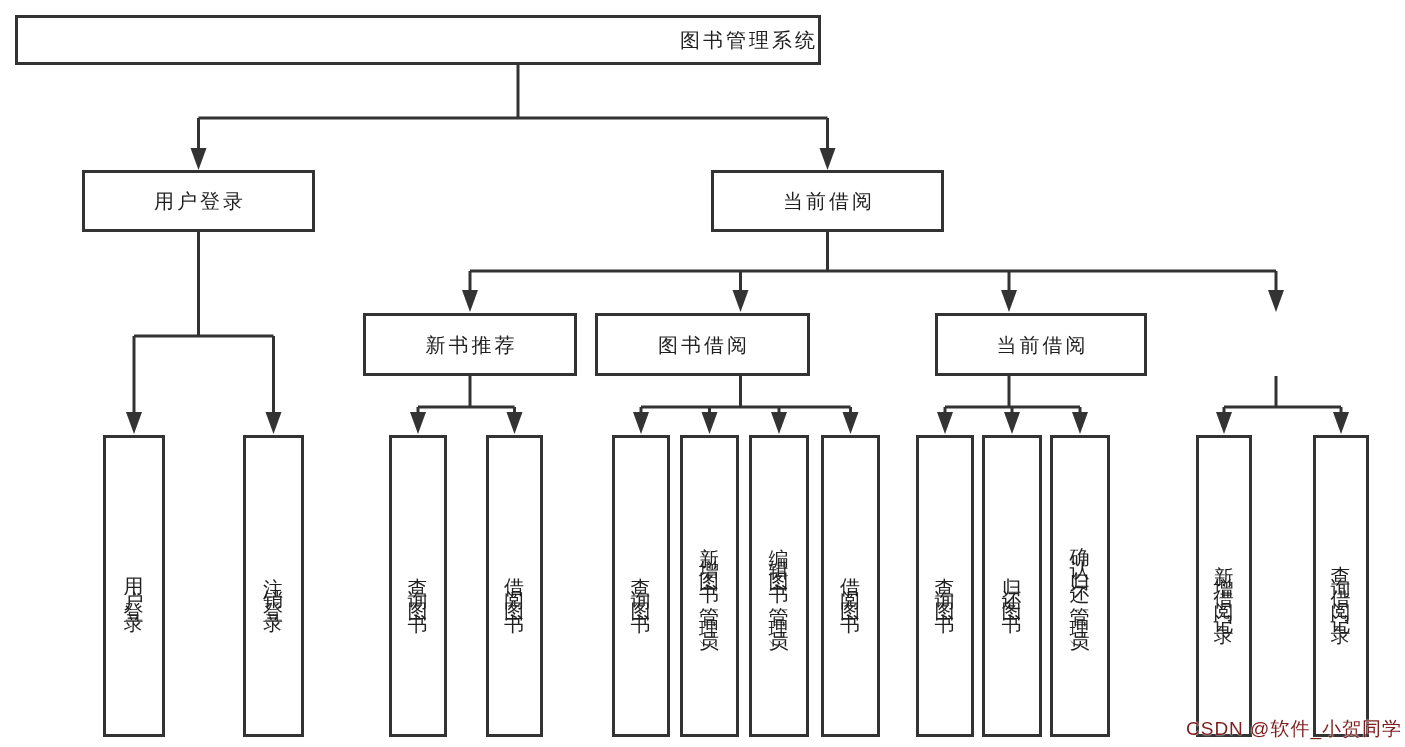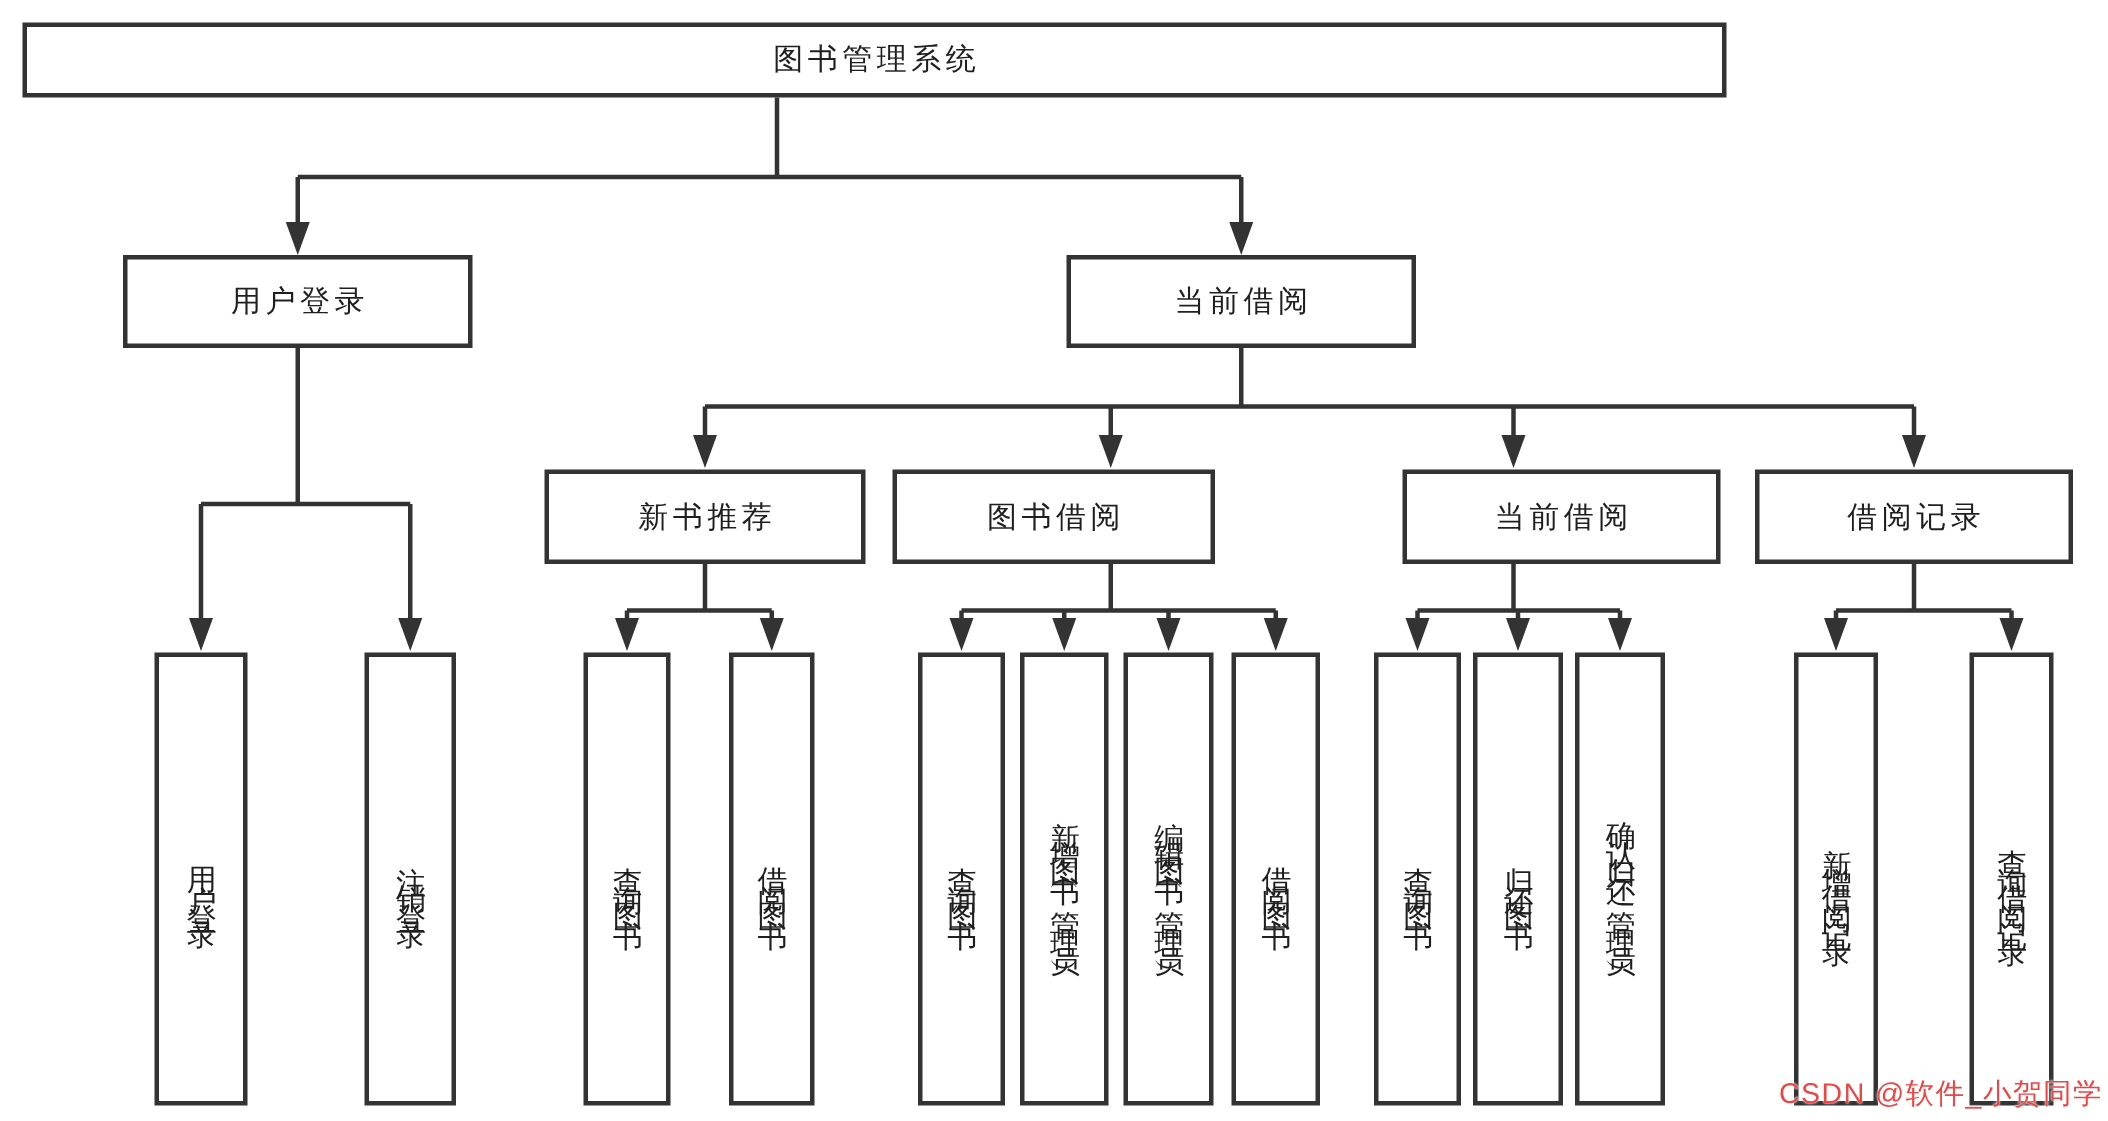--- a/index.html
+++ b/index.html
@@ -49,21 +49,21 @@
     text-orientation: mixed;
     letter-spacing: 12px;
     line-height: 1;
     white-space: nowrap;
   }
   .watermark {
     position: absolute;
     left: 1186px;
     top: 716px;
     font-size: 19px;
-    color: #ef4444;
+    color: #7f1d1d;
     text-shadow: 0 0 2px #ffffff, 0 0 1px #ffffff;
     white-space: nowrap;
     z-index: 5;
     letter-spacing: 1px;
   }
 </style>
 </head>
 <body>
 
 <div class="canvas">
@@ -130,43 +130,40 @@
       <polygon points="771,412 787,412 779,434"></polygon>
       <polygon points="842.5,412 858.5,412 850.5,434"></polygon>
       <polygon points="937,412 953,412 945,434"></polygon>
       <polygon points="1004,412 1020,412 1012,434"></polygon>
       <polygon points="1072,412 1088,412 1080,434"></polygon>
       <polygon points="1216,412 1232,412 1224,434"></polygon>
       <polygon points="1333,412 1349,412 1341,434"></polygon>
     </g>
   </svg>
 
-  <div class="box" style="left:15px; top:15px; width:1136px; height:50px;">
+  <div class="box" style="left:15px; top:15px; width:806px; height:50px;justify-content:flex-end;">
     <span class="hlabel">图书管理系统</span>
   </div>
 
   <div class="box" style="left:82px; top:170px; width:233px; height:62px;">
     <span class="hlabel">用户登录</span>
   </div>
   <div class="box" style="left:711px; top:170px; width:233px; height:62px;">
     <span class="hlabel">当前借阅</span>
   </div>
 
   <div class="box" style="left:363px; top:313px; width:214px; height:63px;text-align:right;">
     <span class="hlabel">新书推荐</span>
   </div>
   <div class="box" style="left:595px; top:313px; width:215px; height:63px;">
     <span class="hlabel">图书借阅</span>
   </div>
   <div class="box" style="left:935px; top:313px; width:212px; height:63px;">
     <span class="hlabel">当前借阅</span>
   </div>
-  <div class="box" style="left:1170px; top:313px; width:212px; height:63px;">
-    <span class="hlabel">借阅记录</span>
-  </div>
 
   <div class="box leaf" style="left:103px; width:62px;">
     <span class="vlabel">用户登录</span>
   </div>
   <div class="box leaf" style="left:243px; width:61px;">
     <span class="vlabel">注销登录</span>
   </div>
   <div class="box leaf" style="left:389px; width:58px;">
     <span class="vlabel">查询图书</span>
   </div>

